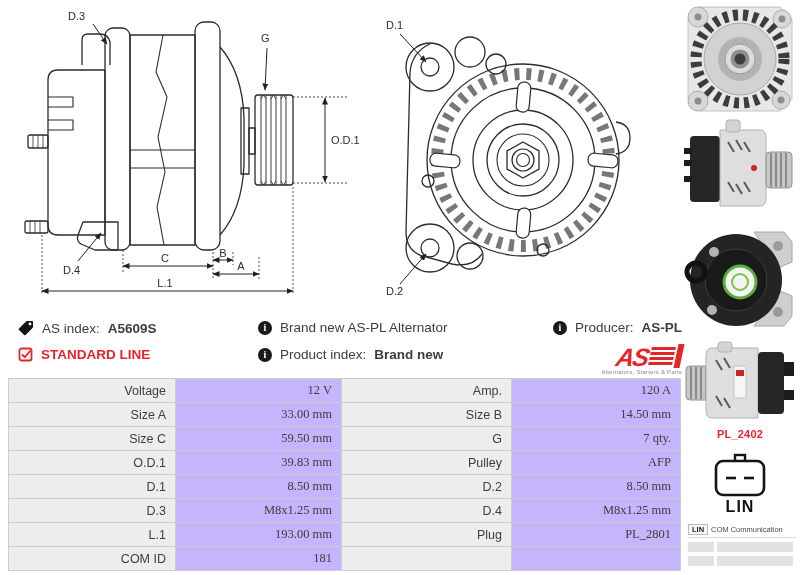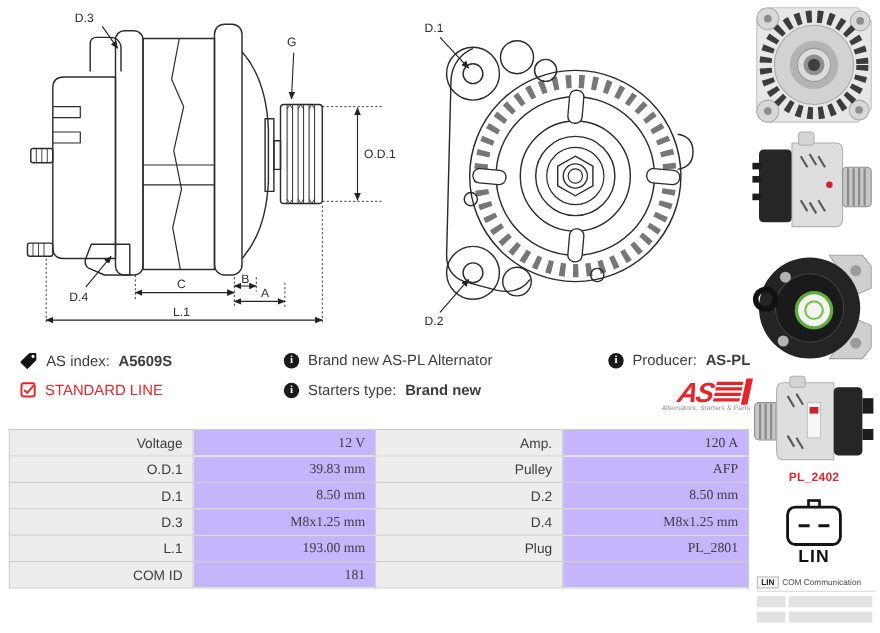--- a/index.html
+++ b/index.html
@@ -13,31 +13,31 @@
   #drawSide{left:15px;top:2px;}
   #drawFront{left:368px;top:2px;}
   .dim-label{font-size:11px;fill:#2c2c2c;}
   
   .info-line{position:absolute;left:8px;width:674px;height:20px;font-size:13.5px;}
   .info-item{position:absolute;display:flex;align-items:center;gap:8px;white-space:nowrap;}
   .info-icon{width:14px;height:14px;border-radius:50%;background:#1a1a1a;color:#fff;
     font-size:10px;font-weight:bold;display:inline-flex;align-items:center;justify-content:center;
     font-family:"Liberation Serif",serif;flex:none;}
   .bold{font-weight:bold;}
-  .red{color:#e6252b;font-weight:normal;}
+  .red{color:#e6252b;font-weight:bold;}
   
   .as-logo{position:absolute;right:0;top:-3px;display:flex;flex-direction:column;align-items:flex-end;}
   .as-logo-row{display:flex;align-items:flex-end;gap:2px;transform:skewX(-12deg);}
   .as-logo-text{color:#e6252b;font-weight:bold;font-style:italic;font-size:25px;line-height:22px;letter-spacing:-2px;}
   .as-stripes{display:flex;flex-direction:column;gap:2px;padding-bottom:3px;}
   .as-stripe{width:24px;height:3px;background:#e6252b;}
   .as-endbar{width:6px;height:24px;background:#e6252b;}
   .as-tagline{font-size:6px;color:#8a8a8a;margin-top:1px;letter-spacing:0.2px;}
   
-  table.specs{position:absolute;left:8px;top:378px;width:672px;border-collapse:collapse;table-layout:fixed;margin-top:12px;}
+  table.specs{position:absolute;left:8px;top:378px;width:672px;border-collapse:collapse;table-layout:fixed;}
   table.specs td{
     height:23px;border:1px solid #cccccc;font-size:12.5px;color:#3d3d3d;
     text-align:right;padding:0 9px 0 2px;overflow:hidden;white-space:nowrap;
   }
   td.lab{background:#ededed;}
   td.val{background:#c4b5fd;font-family:Liberation Serif, serif;}
   
   .photo{position:absolute;}
   .plug-name{position:absolute;left:682px;top:428px;width:116px;text-align:center;
     color:#e6252b;font-weight:bold;font-size:11px;letter-spacing:0.2px;}
@@ -193,21 +193,21 @@
 <div class="info-line" style="top:347px;">
   <div class="info-item" style="left:10px;">
     <svg width="15" height="15" viewBox="0 0 15 15">
       <rect x="1.5" y="1.5" width="12" height="12" rx="2" fill="none" stroke="#e6252b" stroke-width="1.8"></rect>
       <path d="M4,7.5 L6.8,10.2 L12.5,3.5" fill="none" stroke="#e6252b" stroke-width="1.8"></path>
     </svg>
     <span class="red">STANDARD LINE</span>
   </div>
   <div class="info-item" style="left:250px;">
     <span class="info-icon">i</span>
-    <span>Starters type:</span>
+    <span>Product index:</span>
     <span class="bold">Brand new</span>
   </div>
   <div class="as-logo">
     <div class="as-logo-row">
       <span class="as-logo-text">AS</span>
       <span class="as-stripes">
         <span class="as-stripe"></span>
           <span class="as-stripe"></span>
           <span class="as-stripe"></span>
           <span class="as-stripe"></span>
@@ -224,20 +224,32 @@
       <col style="width:166px">
       <col style="width:170px">
       <col style="width:169px">
     </colgroup>
   <tbody>
     <tr>
       <td class="lab">Voltage</td>
       <td class="val">12 V</td>
       <td class="lab">Amp.</td>
       <td class="val">120 A</td>
+    </tr>
+    <tr>
+      <td class="lab">Size A</td>
+      <td class="val">33.00 mm</td>
+      <td class="lab">Size B</td>
+      <td class="val">14.50 mm</td>
+    </tr>
+    <tr>
+      <td class="lab">Size C</td>
+      <td class="val">59.50 mm</td>
+      <td class="lab">G</td>
+      <td class="val">7 qty.</td>
     </tr>
     <tr>
       <td class="lab">O.D.1</td>
       <td class="val">39.83 mm</td>
       <td class="lab">Pulley</td>
       <td class="val">AFP</td>
     </tr>
     <tr>
       <td class="lab">D.1</td>
       <td class="val">8.50 mm</td>

